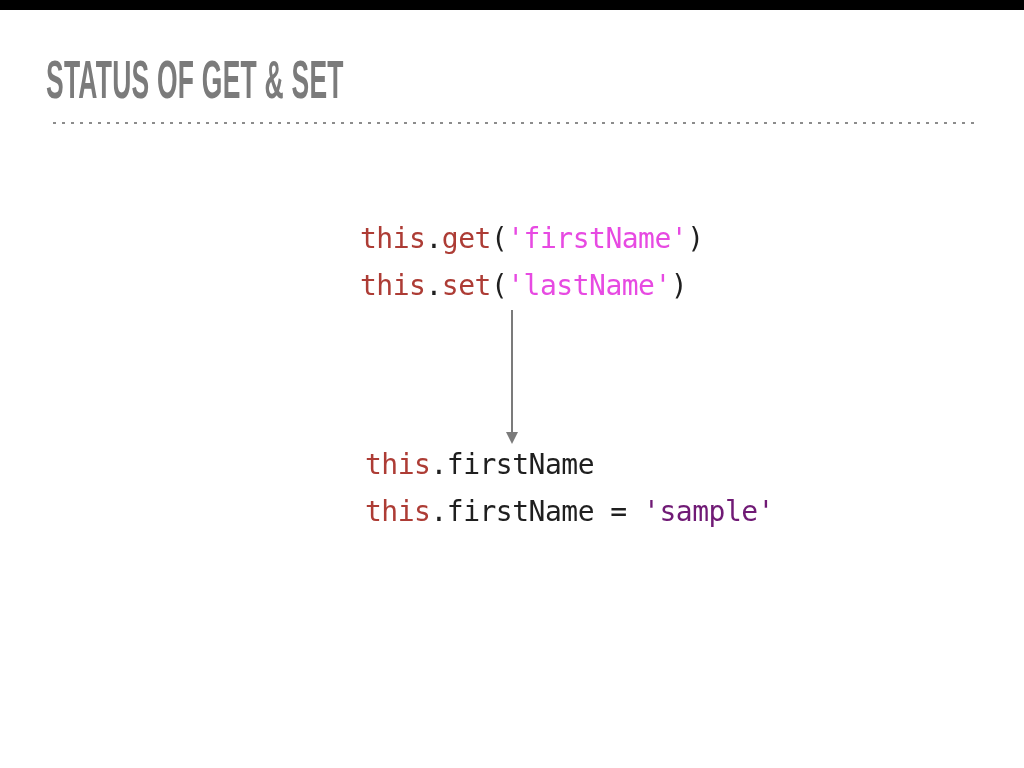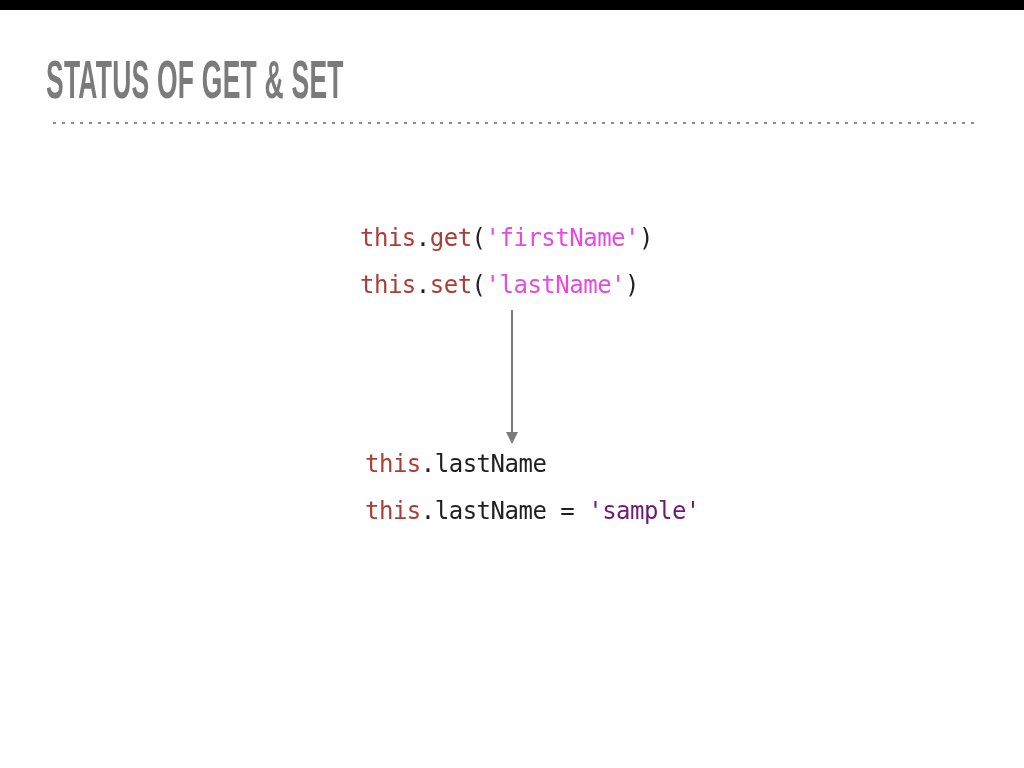--- a/index.html
+++ b/index.html
@@ -41,21 +41,21 @@
     top: 121px;
     width: 926px;
     height: 4px;
     background-image: radial-gradient(circle, var(--dot-color, #8c8c8c) 0 1.4px, rgba(0,0,0,0) 1.5px);
     background-size: 9px 4px;
     background-repeat: repeat-x;
   }
   .code {
     position: absolute;
     font-family: "DejaVu Sans Mono", "Liberation Mono", monospace;
-    font-size: 24px;
+    font-size: 28px;
     line-height: 47px;
     letter-spacing: -0.5px;
     white-space: pre;
   }
   #code-calls {
     left: 360px;
     top: 215px;
   }
   #code-props {
     left: 365px;
@@ -87,13 +87,13 @@
 
 <div class="slide-title">STATUS OF GET &amp; SET</div>
 
 <div class="title-divider"></div>
 
 <div class="code" id="code-calls"><div class="code-line"><span style="color: rgb(173, 60, 53);">this</span><span style="color: rgb(31, 31, 31);">.</span><span style="color: rgb(173, 60, 53);">get</span><span style="color: rgb(31, 31, 31);">(</span><span style="color: rgb(231, 74, 226);">'firstName'</span><span style="color: rgb(31, 31, 31);">)</span></div><div class="code-line"><span style="color: rgb(173, 60, 53);">this</span><span style="color: rgb(31, 31, 31);">.</span><span style="color: rgb(173, 60, 53);">set</span><span style="color: rgb(31, 31, 31);">(</span><span style="color: rgb(231, 74, 226);">'lastName'</span><span style="color: rgb(31, 31, 31);">)</span></div></div>
 
 <div class="arrow-line"></div>
 <div class="arrow-head"></div>
 
-<div class="code" id="code-props"><div class="code-line"><span style="color: rgb(173, 60, 53);">this</span><span style="color: rgb(31, 31, 31);">.lastName</span></div><div class="code-line"><span style="color: rgb(173, 60, 53);">this</span><span style="color: rgb(31, 31, 31);">.lastName = </span><span style="color: #701a75;">'sample'</span></div></div>
+<div class="code" id="code-props"><div class="code-line"><span style="color: rgb(173, 60, 53);">this</span><span style="color: rgb(31, 31, 31);">.firstName</span></div><div class="code-line"><span style="color: rgb(173, 60, 53);">this</span><span style="color: rgb(31, 31, 31);">.firstName = </span><span style="color: #701a75;">'sample'</span></div></div>
 
 </body></html>

